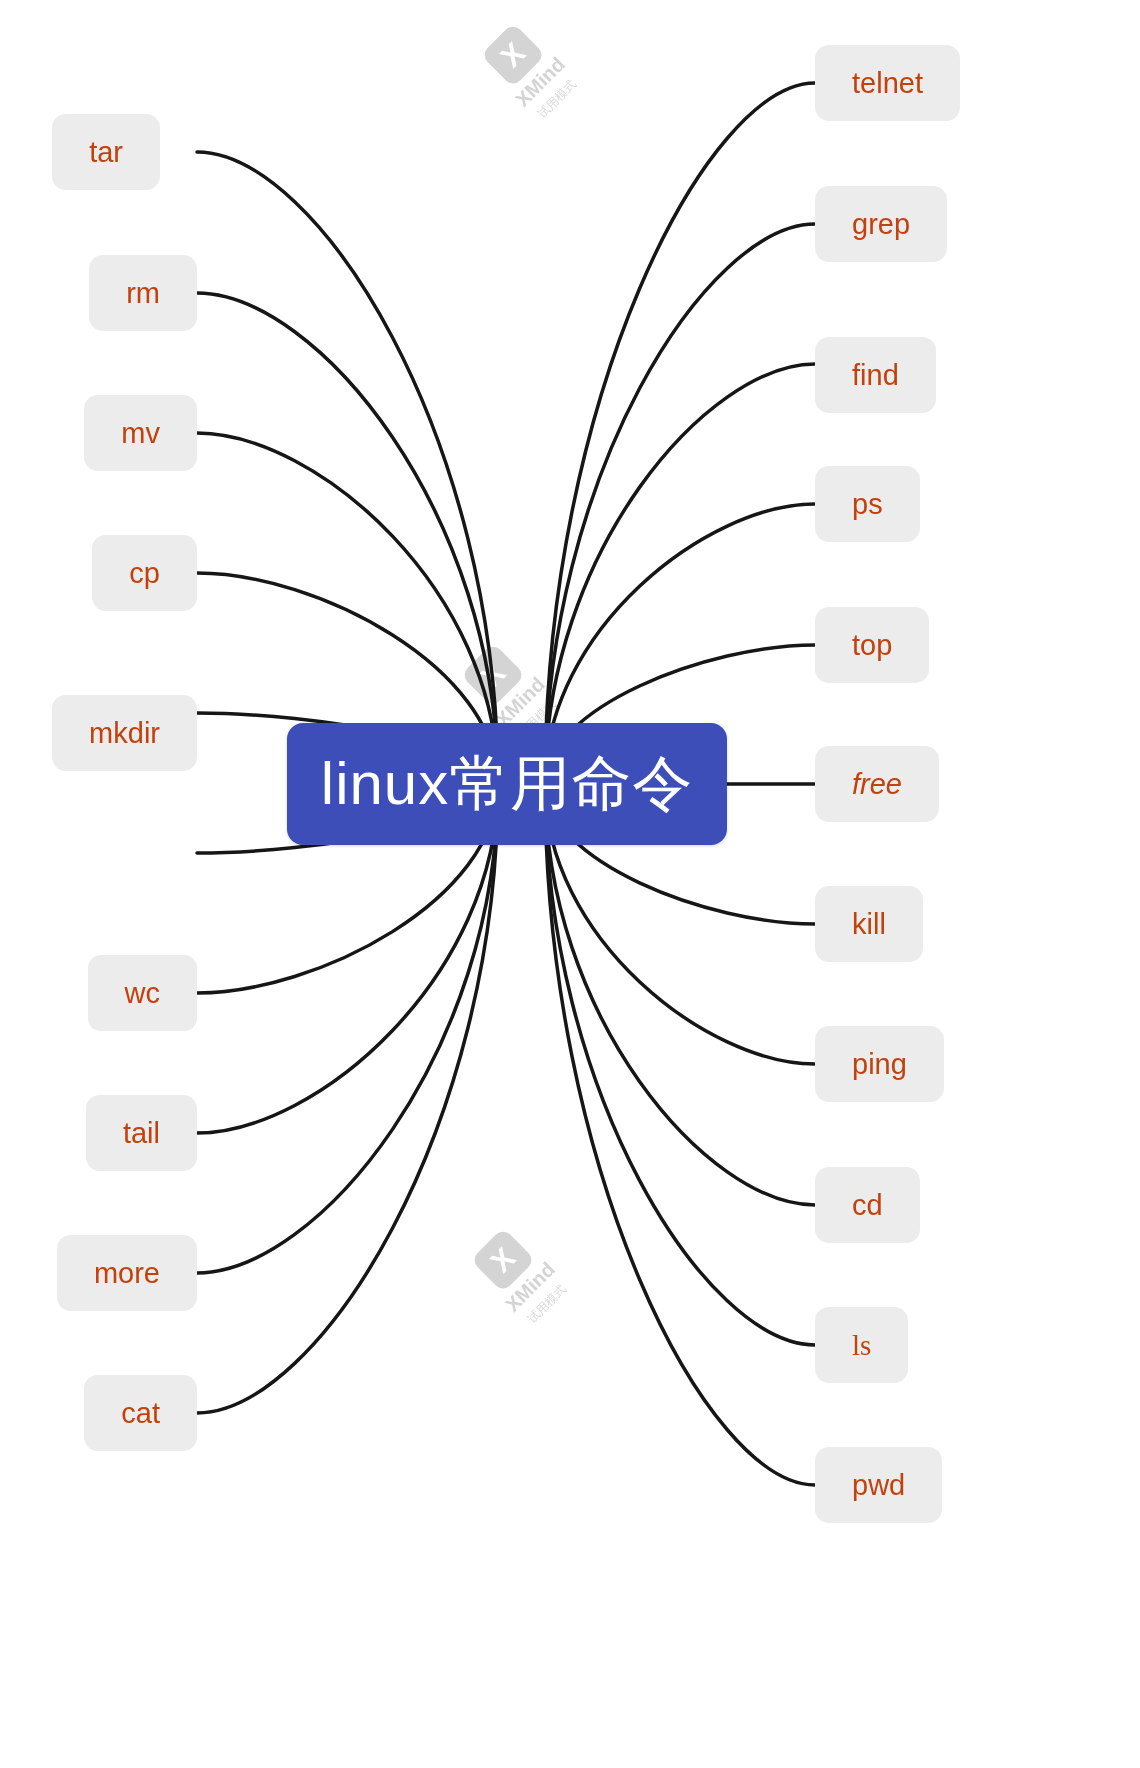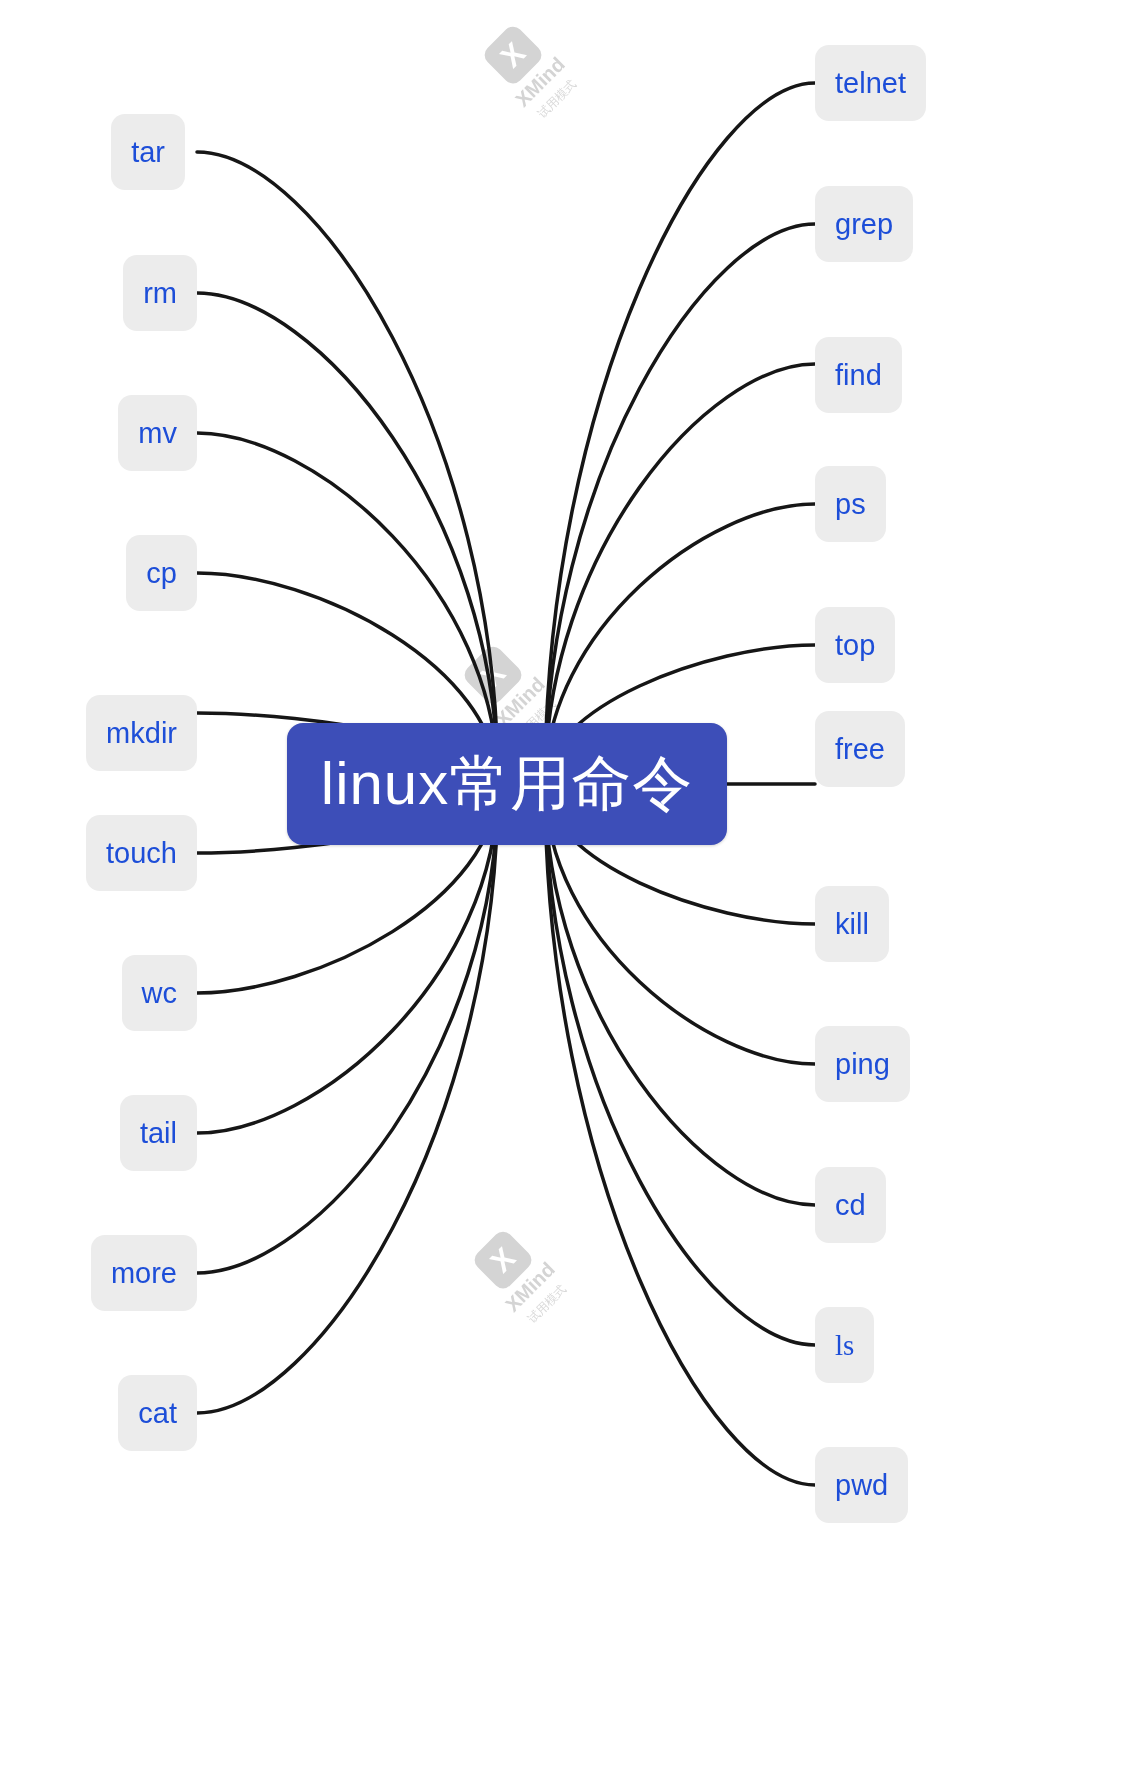--- a/index.html
+++ b/index.html
@@ -7,26 +7,26 @@
     position:relative;
     width:1140px;height:1768px;
     background:#ffffff;
     overflow:hidden;
     font-family:"Liberation Sans","DejaVu Sans",sans-serif;
   }
   #connector-svg{position:absolute;left:0;top:0;}
   .topic{
     position:absolute;
     background:#ececec;
-    color:#1d4ed8;
+    color:#c2410c;
     border-radius:14px;
     height:76px;
     line-height:76px;
     font-size:29px;
-    padding:0 20px;
+    padding:0 37px;
     white-space:nowrap;
     box-sizing:border-box;
     cursor:pointer;
   }
   .topic.left{ text-align:right; }
   .root-topic{
     position:absolute;
     left:287px;top:723px;
     width:440px;height:122px;
     background:#3d4eb8;
@@ -110,37 +110,36 @@
     <path d="M545,784 C545,630 707,504 815,504"></path>
     <path d="M545,784 C545,708 707,645 815,645"></path>
     <path d="M545,784 C545,784 707,784 815,784"></path>
     <path d="M545,784 C545,861 707,924 815,924"></path>
     <path d="M545,784 C545,938 707,1064 815,1064"></path>
     <path d="M545,784 C545,1016 707,1205 815,1205"></path>
     <path d="M545,784 C545,1093 707,1345 815,1345"></path>
     <path d="M545,784 C545,1170 707,1485 815,1485"></path>
   </svg>
 
-  <div class="topic left" style="right:955px;top:114px;margin-left:20px;">tar</div>
+  <div class="topic left" style="right:980px;top:114px;margin-left:20px;">tar</div>
   <div class="topic left" style="right:943px;top:255px;">rm</div>
   <div class="topic left" style="right:943px;top:395px;">mv</div>
   <div class="topic left" style="right:943px;top:535px;">cp</div>
   <div class="topic left" style="right:943px;top:675px;margin-top:20px;">mkdir</div>
-  <div class="topic left" style="right:943px;top:815px;">touch</div>
   <div class="topic left" style="right:943px;top:955px;border-radius:13px;">wc</div>
   <div class="topic left" style="right:943px;top:1095px;">tail</div>
   <div class="topic left" style="right:943px;top:1235px;">more</div>
   <div class="topic left" style="right:943px;top:1375px;">cat</div>
 
   <div class="topic right" style="left:815px;top:45px;">telnet</div>
   <div class="topic right" style="left:815px;top:186px;">grep</div>
   <div class="topic right" style="left:815px;top:326px;margin-top:11px;">find</div>
   <div class="topic right" style="left:815px;top:466px;">ps</div>
   <div class="topic right" style="left:815px;top:607px;">top</div>
-  <div class="topic right" style="left:815px;top:711px;">free</div>
+  <div class="topic right" style="left:815px;top:746px;font-style:italic;">free</div>
   <div class="topic right" style="left:815px;top:886px;">kill</div>
   <div class="topic right" style="left:815px;top:1026px;">ping</div>
   <div class="topic right" style="left:815px;top:1167px;">cd</div>
   <div class="topic right" style="left:815px;top:1307px;font-family:Liberation Serif, serif;">ls</div>
   <div class="topic right" style="left:815px;top:1447px;">pwd</div>
 
   <div class="root-topic">linux常用命令</div>
 
 </div>
 

